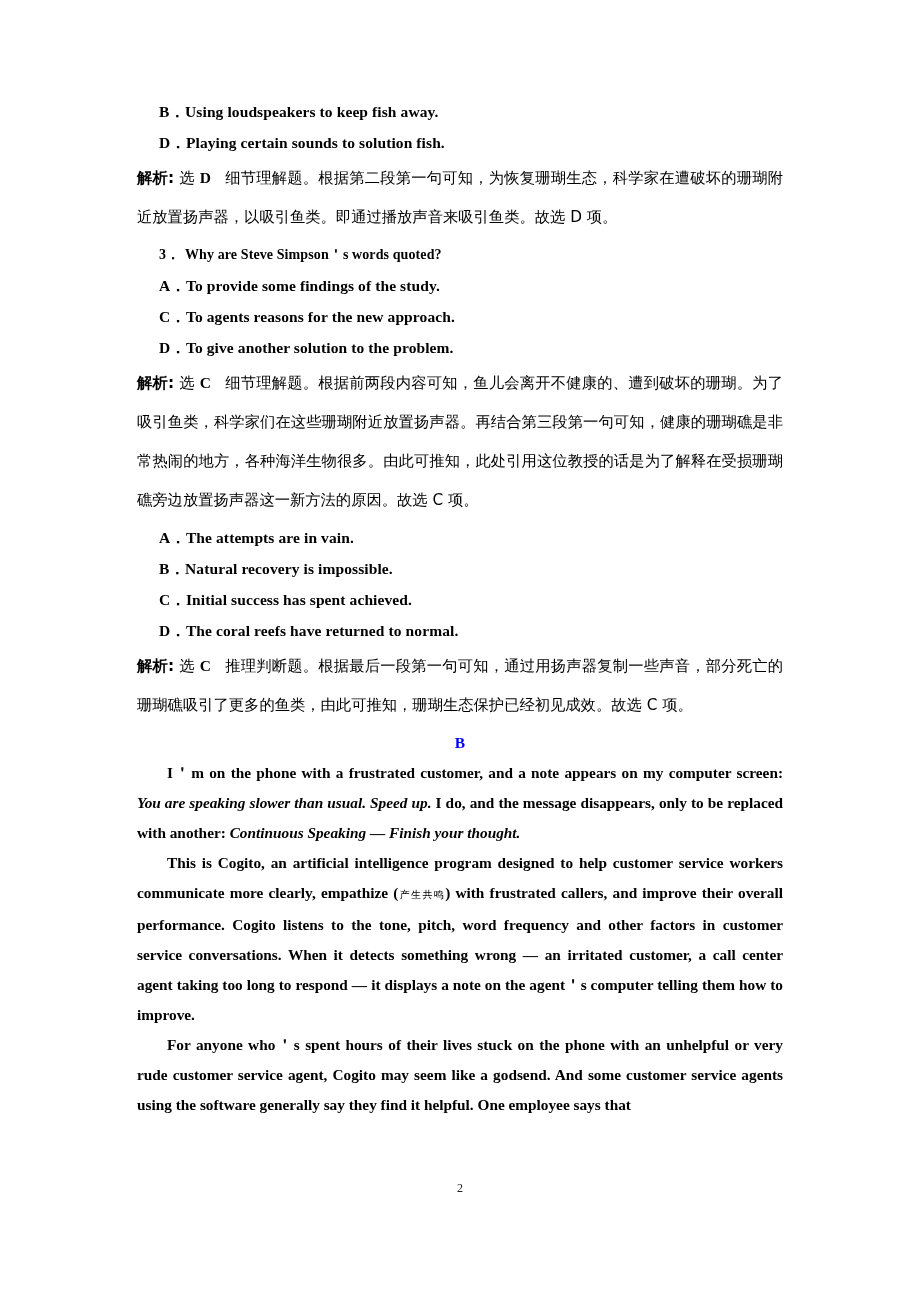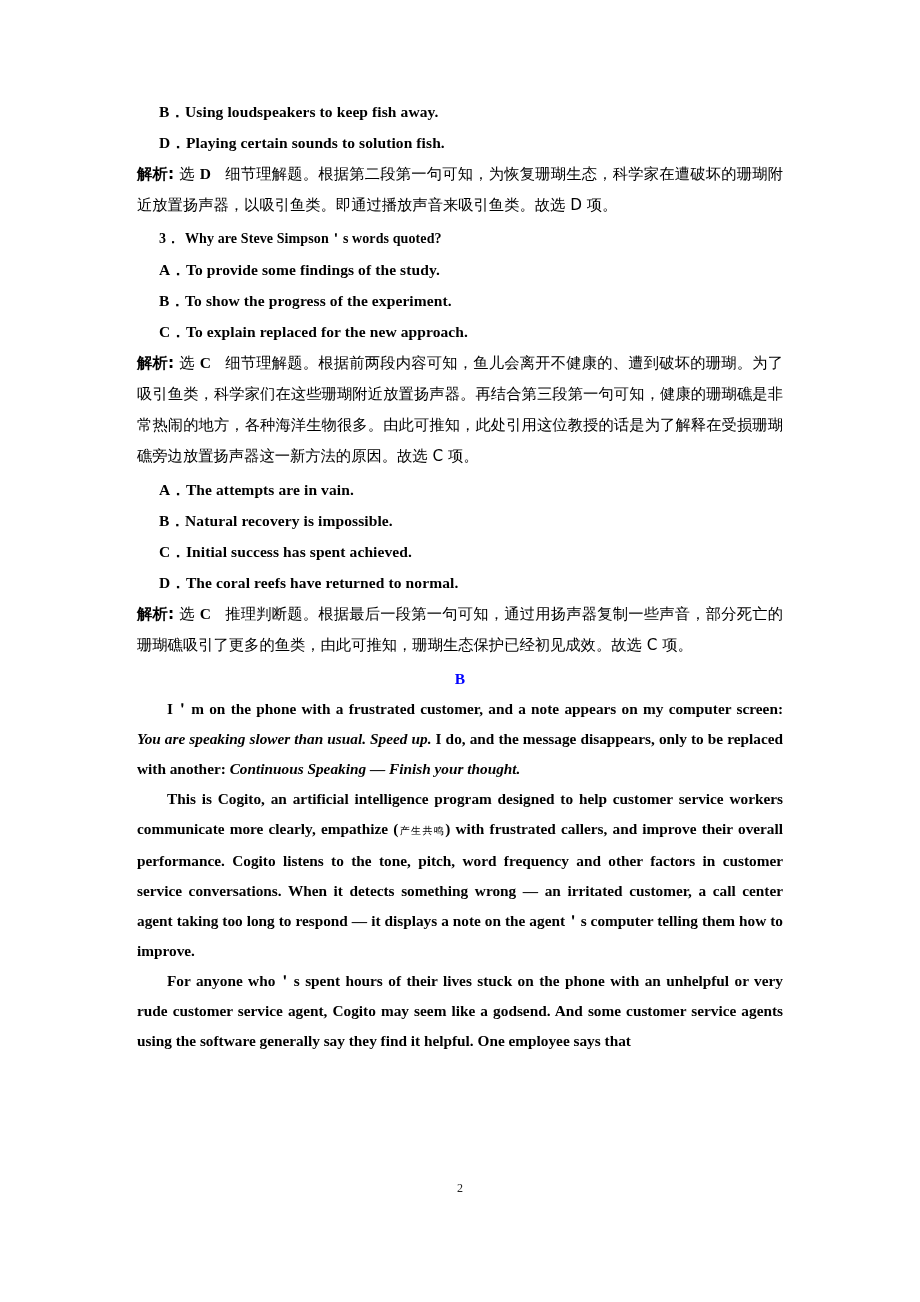--- a/index.html
+++ b/index.html
@@ -53,21 +53,21 @@
     white-space: nowrap;
   }
   .qline .lbl {
     display: inline-block;
     min-width: 26px;
   }
   
   .analysis {
     font-family: "DejaVu Sans", "Liberation Sans", sans-serif;
     font-size: 15.3px;
-    line-height: 31px;
+    line-height: 39px;
     text-align: justify;
     text-justify: inter-character;
     text-align-last: left;
     width: 646px;
     word-break: break-all;
   }
   .analysis .hdr {
     font-weight: bold;
     letter-spacing: 0px;
   }
@@ -140,24 +140,24 @@
 
     <div class="spacer-sm"></div>
 
     <div class="qline">
       <span class="lbl">3．</span><span>Why are Steve Simpson＇s words quoted?</span>
     </div>
     <div class="opt">
       <span class="lbl">A．</span><span>To provide some findings of the study.</span>
     </div>
     <div class="opt">
-      <span class="lbl">B．</span><span>To show the progress of the experiment.</span>
+      <span class="lbl">C．</span><span>To agents reasons for the new approach.</span>
     </div>
     <div class="opt">
-      <span class="lbl">C．</span><span>To explain replaced for the new approach.</span>
+      <span class="lbl">D．</span><span>To give another solution to the problem.</span>
     </div>
 
     <div class="analysis">
       <span class="hdr">解析:</span><span>&nbsp;</span><span>选</span><span>&nbsp;</span><span class="choice">C</span><span class="gap"></span><span>细节理解题。</span><span>根据前两段内容可知，鱼儿会离开不健康的、遭到破坏的珊瑚。为了吸引鱼类，科学家们在这些珊瑚附近放置扬声器。再结合第三段第一句可知，健康的珊瑚礁是非常热闹的地方，各种海洋生物很多。由此可推知，此处引用这位教授的话是为了解释在受损珊瑚礁旁边放置扬声器这一新方法的原因。故选 C 项。</span>
     </div>
 
     <div class="spacer-sm"></div>
 
     <div class="opt">
       <span class="lbl">A．</span><span>The attempts are in vain.</span>

